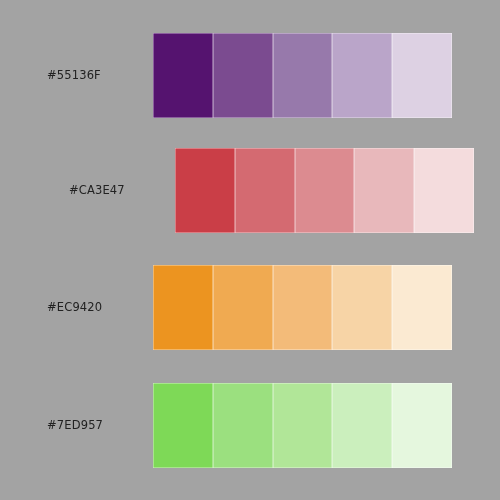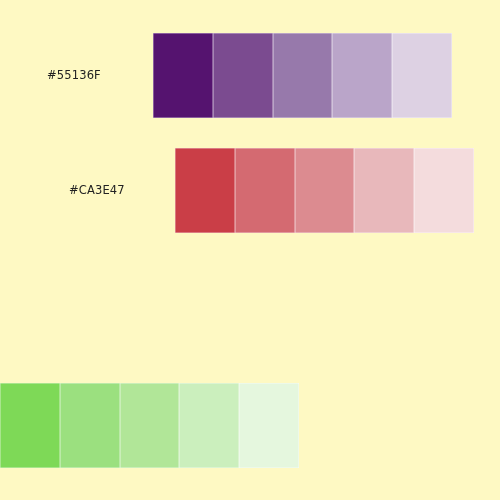--- a/index.html
+++ b/index.html
@@ -11,21 +11,21 @@
     width: 500px;
     height: 500px;
     background: #ffffff;
     font-family: "DejaVu Sans", "Liberation Sans", sans-serif;
     overflow: hidden;
   }
   .palette-board {
     position: relative;
     width: 500px;
     height: 500px;
-    background: #fef9c3;
+    background: #a3a3a3;
     box-sizing: border-box;
   }
   .palette-row {
     position: absolute;
     left: 0;
     width: 500px;
     height: 85px;
     display: flex;
     flex-direction: row;
     align-items: center;
@@ -88,22 +88,37 @@
     </div>
     <div class="swatch-strip">
       <div class="swatch" style="background-color: rgb(202, 62, 71);"></div>
       <div class="swatch" style="background-color: rgb(212, 106, 113);"></div>
       <div class="swatch" style="background-color: rgb(220, 139, 144);"></div>
       <div class="swatch" style="background-color: rgb(232, 184, 187);"></div>
       <div class="swatch" style="background-color: rgb(244, 220, 221);"></div>
     </div>
   </div>
 
+  <div class="palette-row row-2">
+    <div class="row-label-cell">
+      <span class="row-label" style="color: rgb(34, 34, 34);">#EC9420</span>
+    </div>
+    <div class="swatch-strip">
+      <div class="swatch" style="background-color: rgb(236, 148, 32);"></div>
+      <div class="swatch" style="background-color: rgb(240, 170, 81);"></div>
+      <div class="swatch" style="background-color: rgb(243, 187, 121);"></div>
+      <div class="swatch" style="background-color: rgb(247, 212, 166);"></div>
+      <div class="swatch" style="background-color: rgb(251, 234, 210);"></div>
+    </div>
+  </div>
 
   <div class="palette-row row-3">
+    <div class="row-label-cell">
+      <span class="row-label" style="color: rgb(34, 34, 34);">#7ED957</span>
+    </div>
     <div class="swatch-strip">
       <div class="swatch" style="background-color: rgb(126, 217, 87);"></div>
       <div class="swatch" style="background-color: rgb(155, 224, 127);"></div>
       <div class="swatch" style="background-color: rgb(177, 230, 152);"></div>
       <div class="swatch" style="background-color: rgb(203, 239, 189);"></div>
       <div class="swatch" style="background-color: rgb(229, 247, 222);"></div>
     </div>
   </div>
 
 </div>

